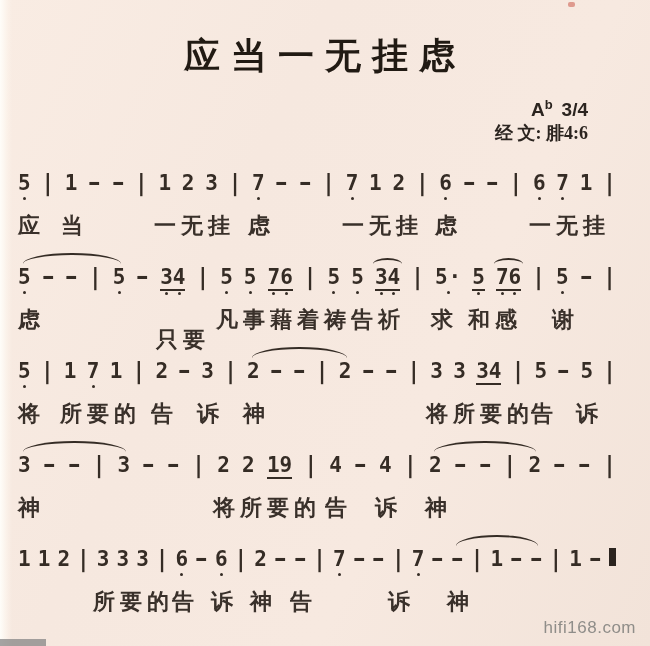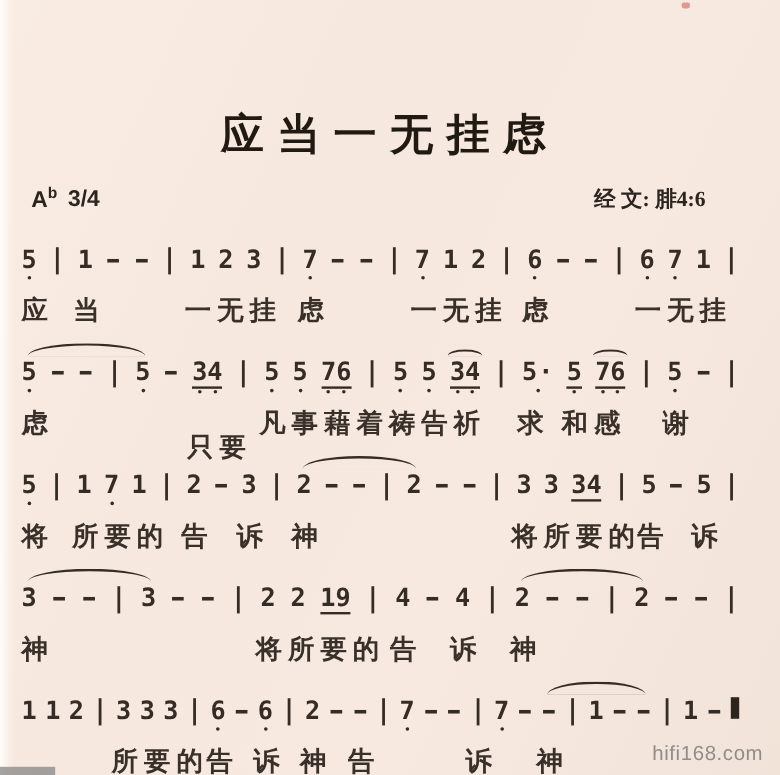--- a/index.html
+++ b/index.html
@@ -20,27 +20,28 @@
   }
   .scan-shadow {
     position:absolute; left:0; bottom:0; width:46px; height:7px;
     background:#868686; opacity:.75;
   }
   .speck {
     position:absolute; left:568px; top:2px; width:7px; height:5px;
     background:#c0392b; opacity:.45; border-radius:2px;
   }
   .title {
-    text-align:center; margin-top:88px;
+    text-align:center; margin-top:32px;
     font-size:36px; font-weight:bold; letter-spacing:11px;
     color:#211a13; font-family:"Liberation Serif", serif;
   }
   .meta {
     display:flex; justify-content:space-between; align-items:flex-end;
     margin:16px 62px 0 26px;
+    flex-direction:column;
   }
   .keysig {
     font-size:19px; font-weight:bold; color:#2b241f;
     font-family:"Liberation Sans", sans-serif;
   }
   .keysig sup { font-size:13px; }
   .keysig .meter { margin-left:9px; }
   .scripture { font-size:18px; font-weight:bold; color:#2b241f; }
   #music { margin:27px 34px 0 18px; }
   .system { margin-bottom:23px; }

